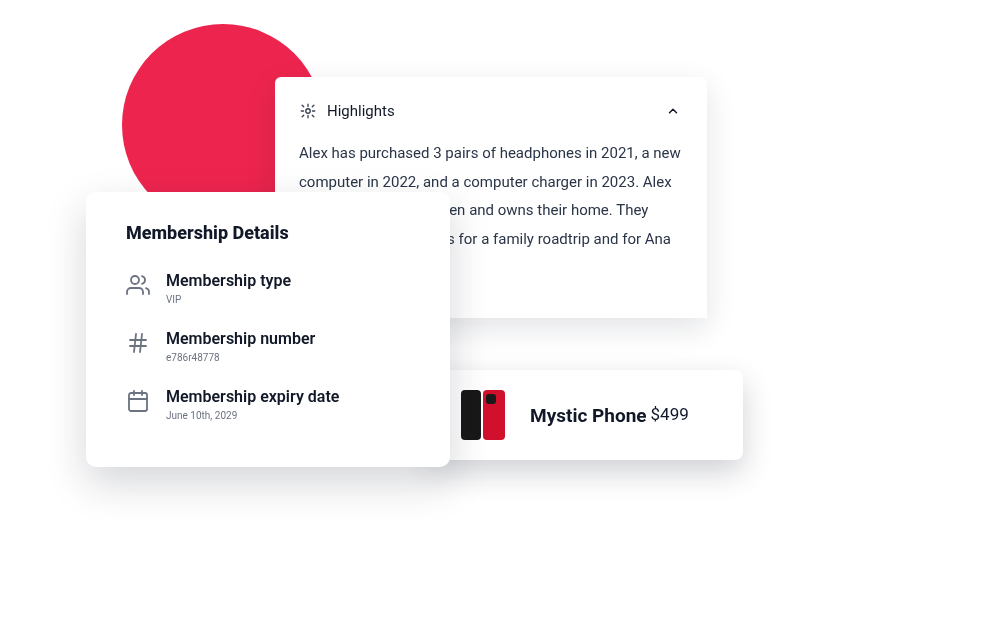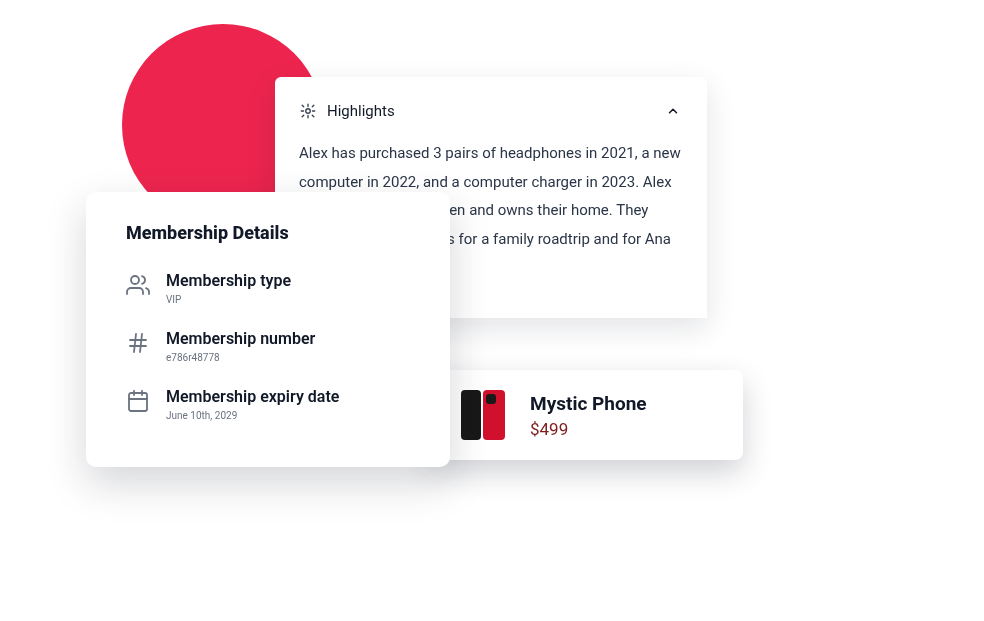--- a/index.html
+++ b/index.html
@@ -230,33 +230,33 @@
       top: 4px;
       left: 3px;
       width: 10px;
       height: 10px;
       background: #1a1a1a;
       border-radius: 3px;
     }
     
     .product-text {
       display: flex;
-      flex-direction: column;
+      flex-direction: row;
       gap: 4px;
     }
     
     .product-name {
       font-size: 19px;
       font-weight: 700;
       color: #111827;
     }
     
     .product-price {
       font-size: 17px;
-      color: #7f1d1d;
+      color: #0f172a;
     }
   </style>
 </head>
 <body>
 
 <div class="stage">
 
   <div class="bg-circle"></div>
 
   <div class="highlights-card">

